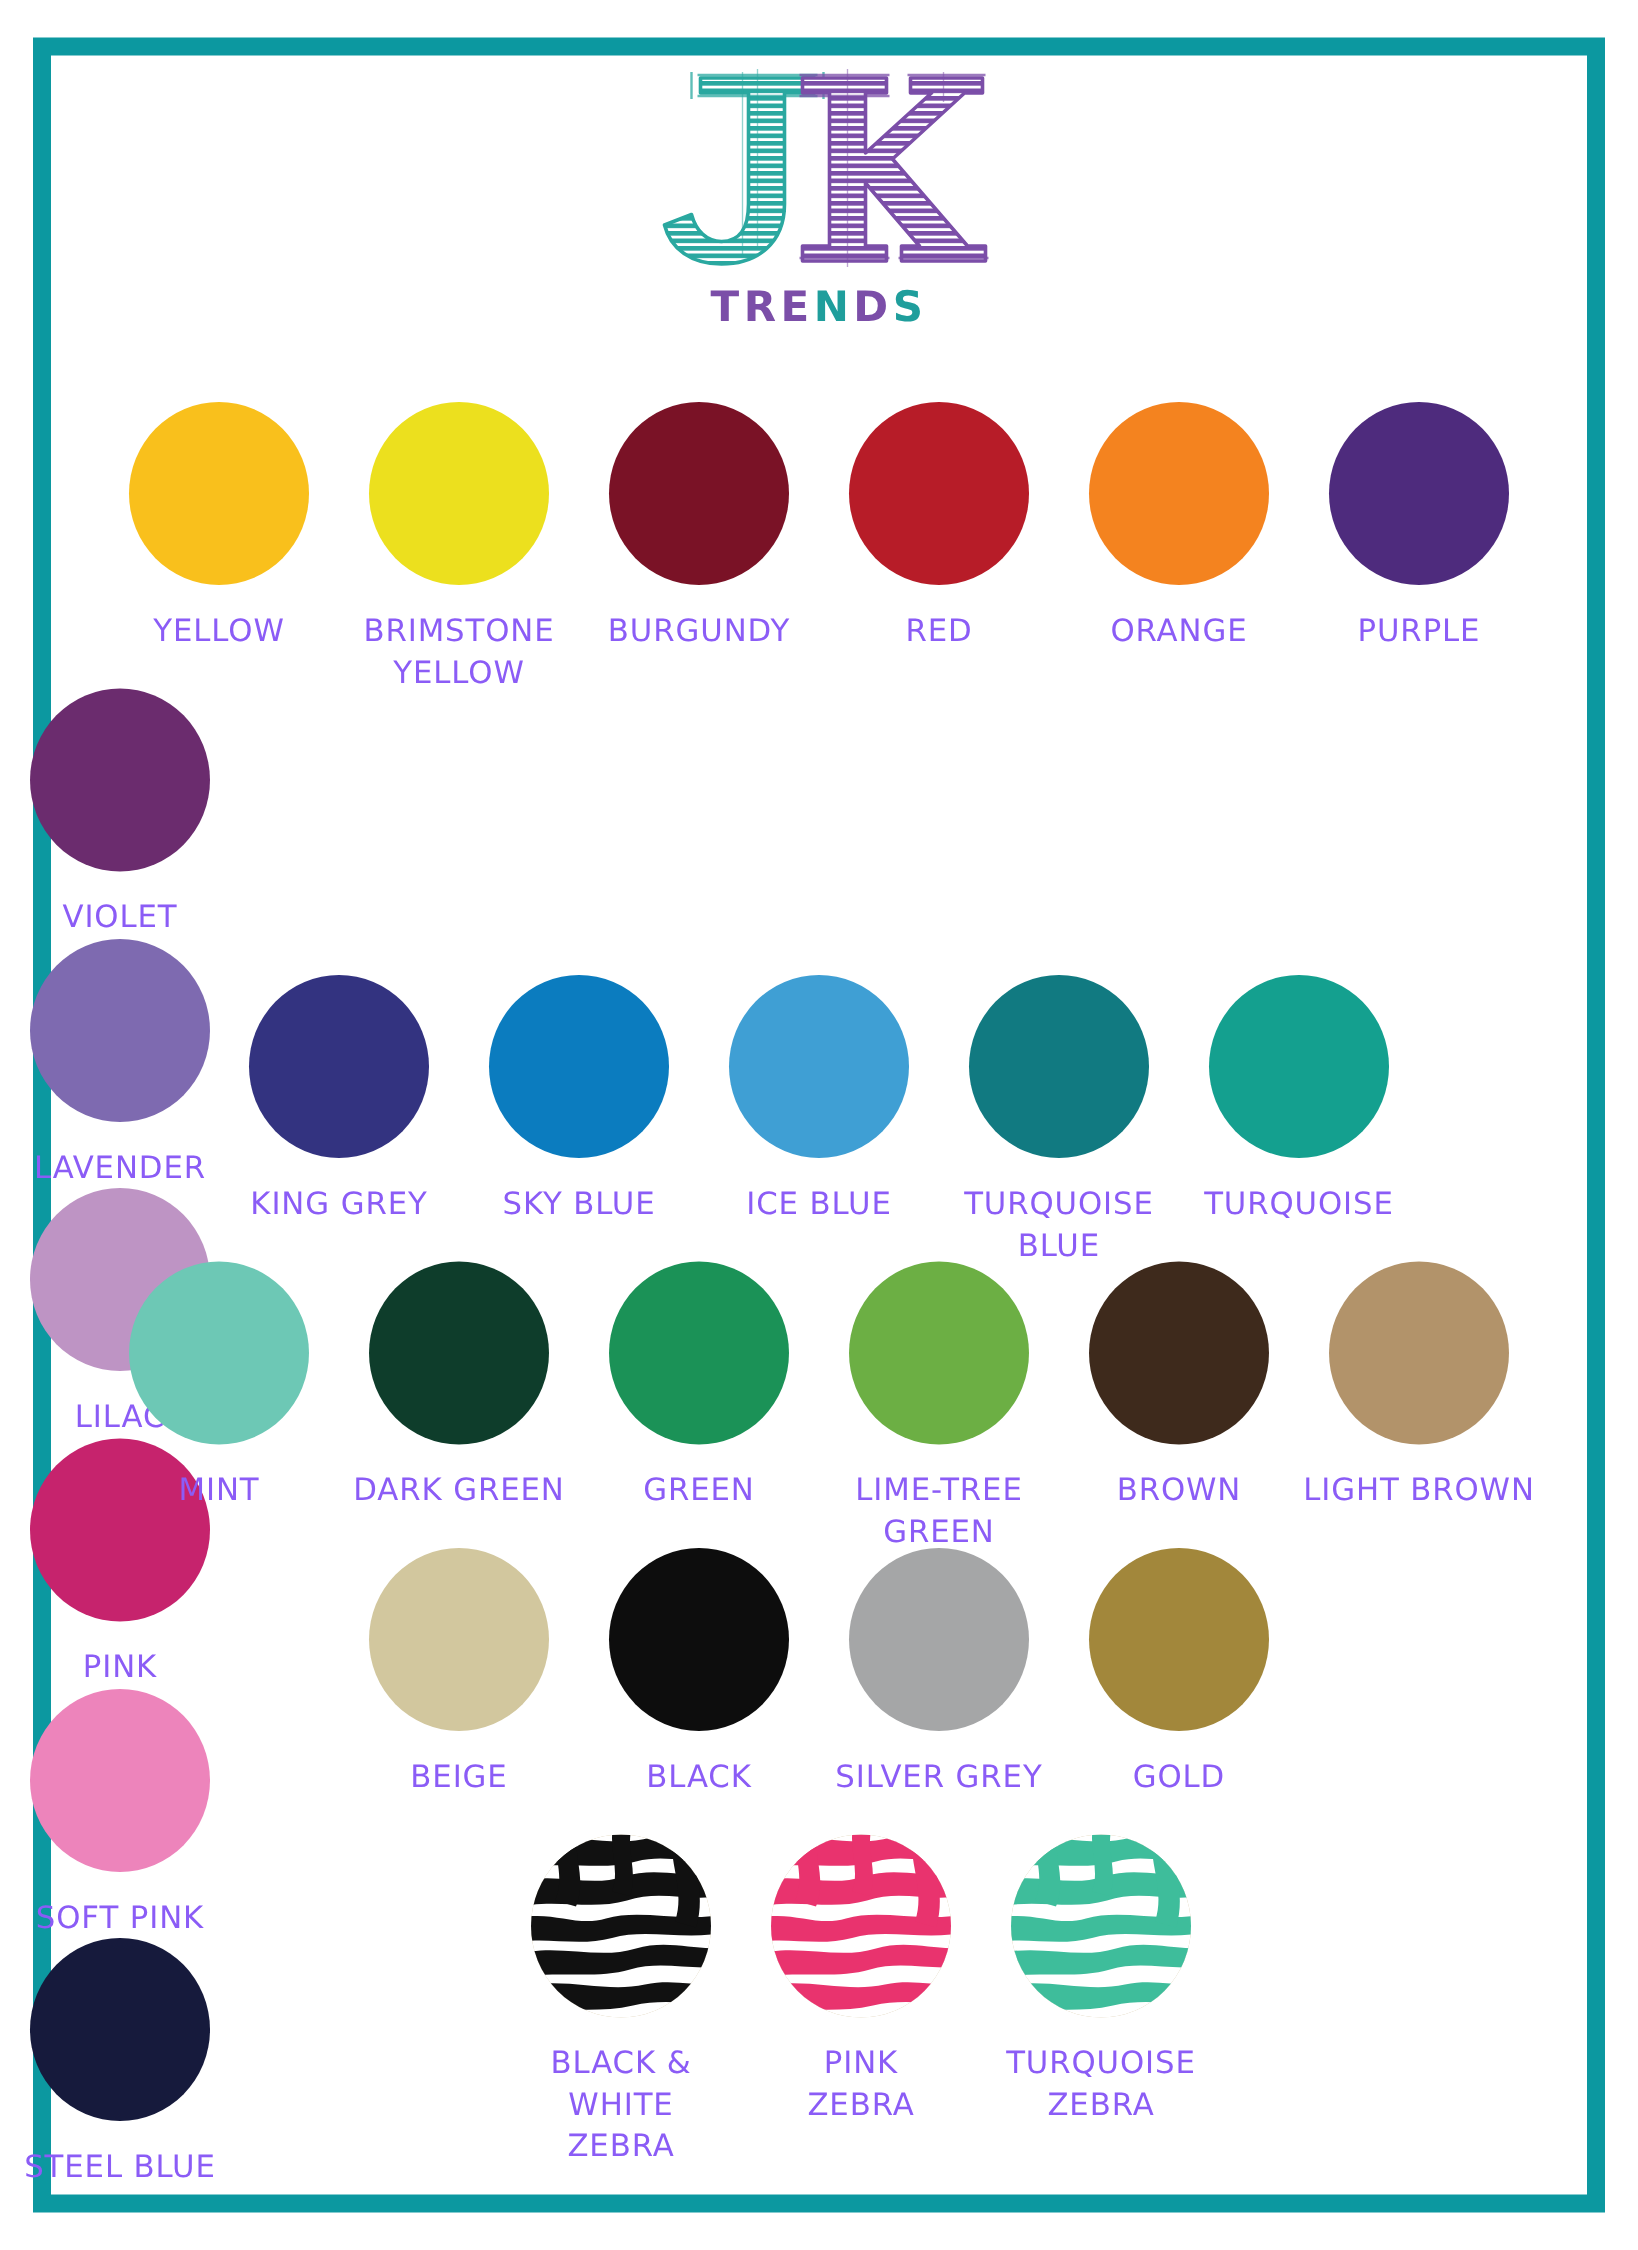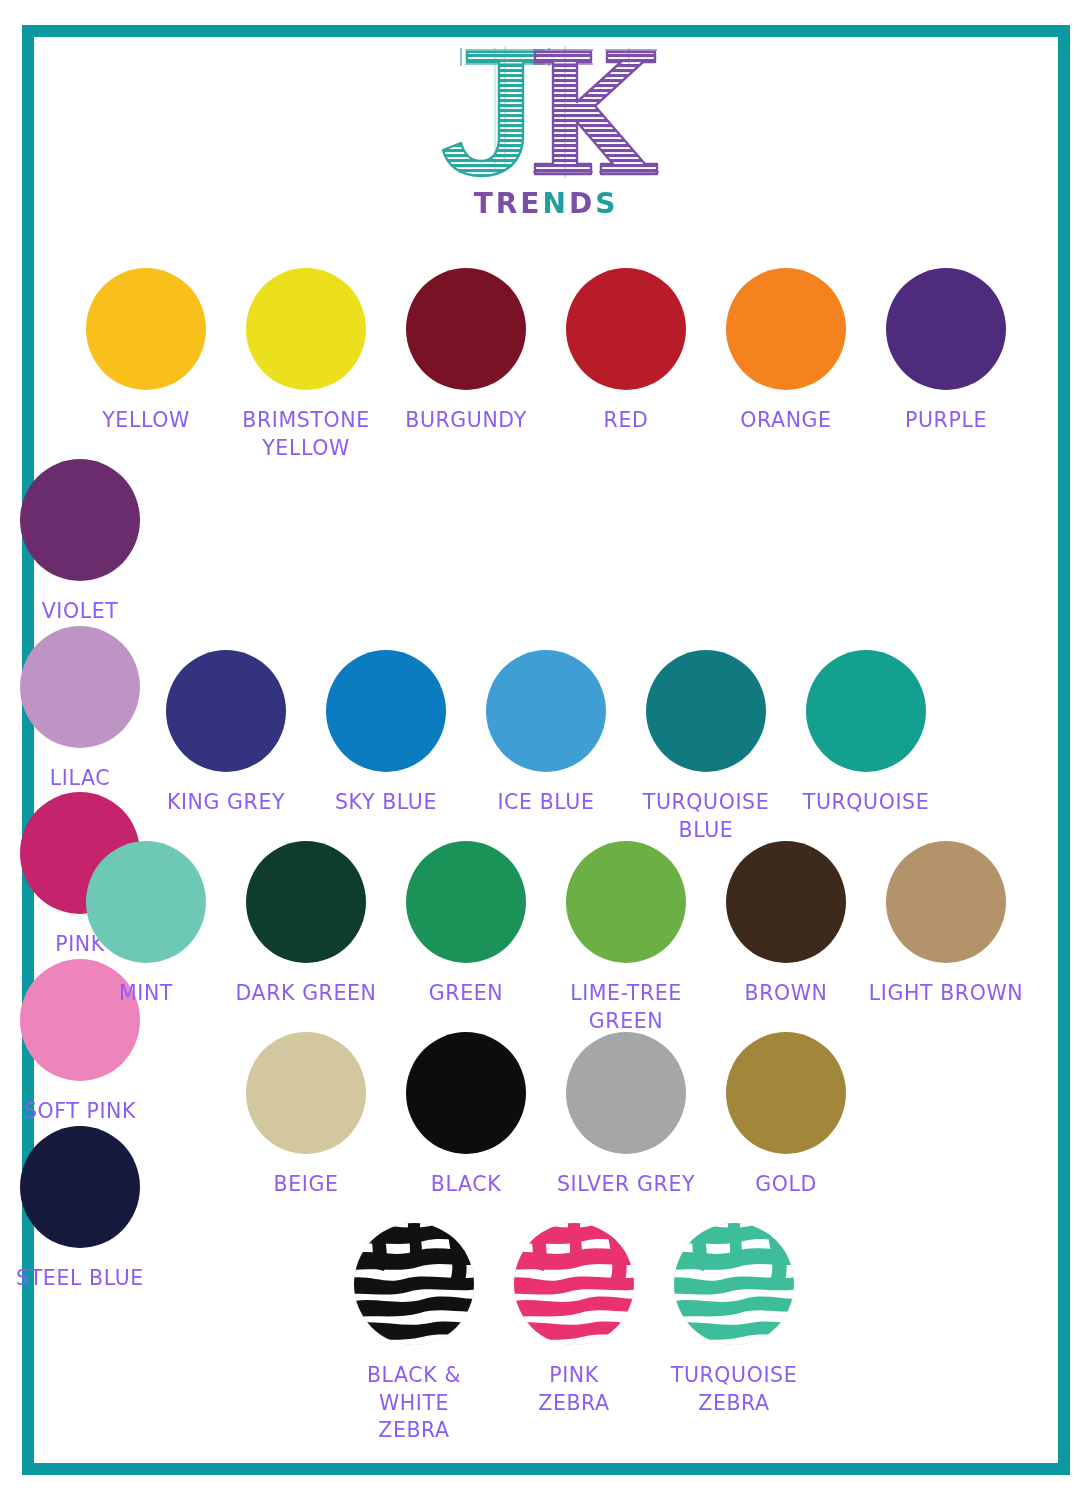--- a/index.html
+++ b/index.html
@@ -173,20 +173,24 @@
         </div>
         <div class="cell">
           <div class="swatch" style="background: rgb(78, 43, 125);"></div>
           <div class="label">PURPLE</div>
         </div>
       </div>
     <div class="row" id="row-2">
         <div class="cell">
           <div class="swatch" style="background: rgb(107, 44, 110);"></div>
           <div class="label">VIOLET</div>
+        </div>
+        <div class="cell">
+          <div class="swatch" style="background: rgb(126, 106, 176);"></div>
+          <div class="label">LAVENDER</div>
         </div>
         <div class="cell">
           <div class="swatch" style="background: rgb(190, 148, 196);"></div>
           <div class="label">LILAC</div>
         </div>
         <div class="cell">
           <div class="swatch" style="background: rgb(198, 35, 109);"></div>
           <div class="label">PINK</div>
         </div>
         <div class="cell">

